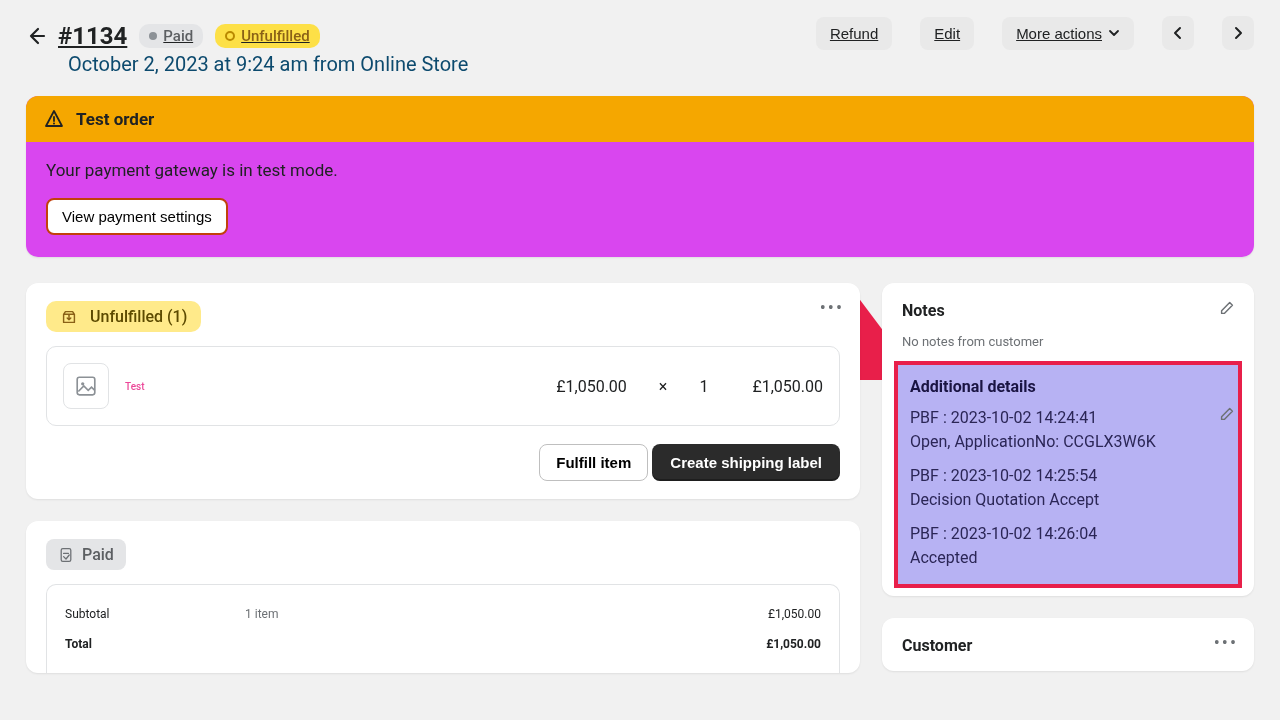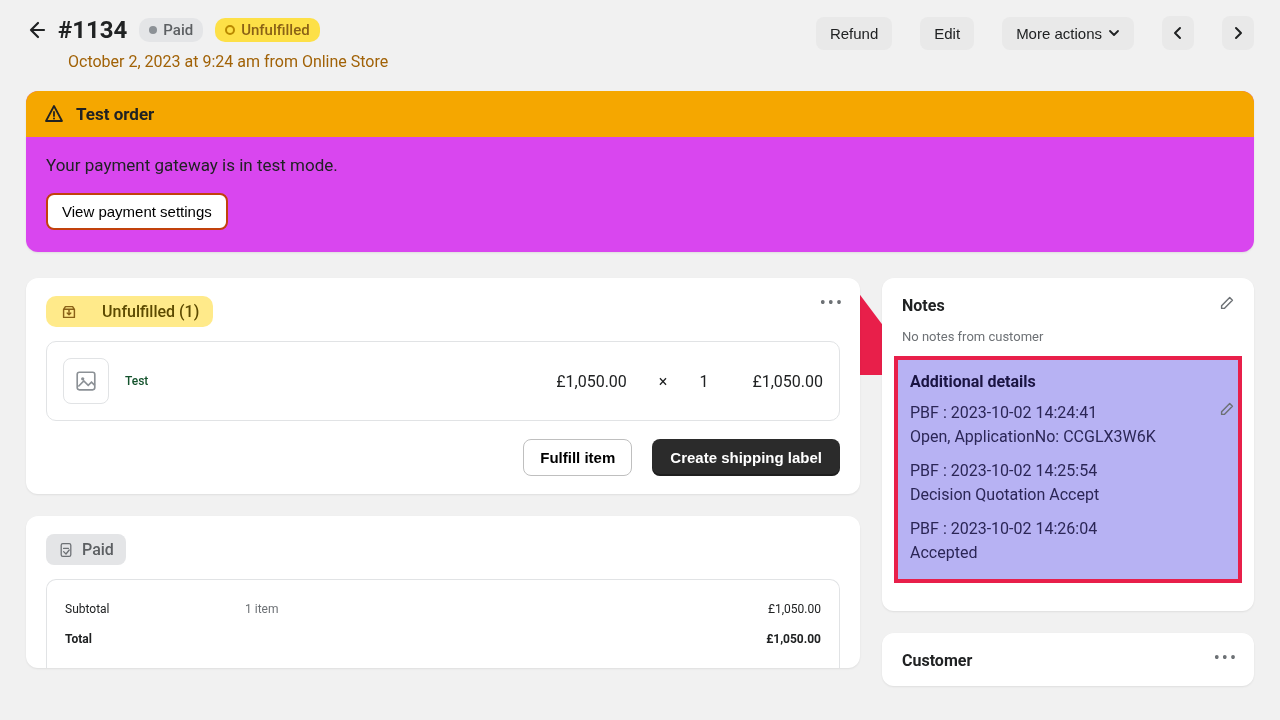--- a/index.html
+++ b/index.html
@@ -8,61 +8,61 @@
     background: #f1f1f1;
     color: #202223;
     font-size: 14px;
     width: 1280px;
     height: 720px;
     overflow: hidden;
   }
   .page { padding: 16px 26px; }
 
   
-  .header-row { display: flex; align-items: flex-start; justify-content: space-between; margin-bottom: 2px; }
+  .header-row { display: flex; align-items: flex-end; justify-content: space-between; margin-bottom: 2px; text-decoration: underline; }
   .header-left { display: flex; align-items: center; gap: 12px; }
   .back-arrow { width: 20px; height: 20px; display:flex; align-items:center; justify-content:center; cursor:pointer; }
   .order-title { font-size: 24px; font-weight: 700; }
   .badge { display: inline-flex; align-items: center; gap: 6px; padding: 3px 10px; border-radius: 10px; font-size: 15px; font-weight: 500; }
   .badge-paid { background: #e4e5e7; color: #5c5f62; }
   .badge-paid .dot { width:8px; height:8px; border-radius:50%; background:#8c9196; }
   .badge-unfulfilled { background: #fde047; color: #8a6116; }
   .badge-unfulfilled .ring { width:10px; height:10px; border-radius:50%; border:2px solid #b98900; }
   .header-right { display:flex; align-items:center; gap:28px; }
   .btn { background:#e9e9e9; border:none; border-radius:8px; padding:8px 14px; font-size:15px; font-weight:500; color:#202223; cursor:pointer; display:inline-flex; align-items:center; gap:6px; }
   .btn-icon { width:32px; height:34px; padding:0; display:flex; align-items:center; justify-content:center; }
-  .subheader { font-size: 16px; color:#a16207; margin-left: 42px; margin-bottom: 20px; }
+  .subheader { font-size: 20px; color:#0c4a6e; margin-left: 42px; margin-bottom: 20px; }
 
   
   .alert-card { border-radius: 12px; overflow:hidden; background:#d946ef; box-shadow: 0 1px 2px rgba(0,0,0,0.08); margin-bottom: 26px; }
   .alert-header { background:#f5a700; padding: 13px 18px; display:flex; align-items:center; gap:12px; font-weight:700; font-size:17px; }
   .alert-body { padding: 18px 20px 22px; }
   .alert-body p { font-size:17px; margin-bottom: 18px; }
   .btn-outline { background:#fff; border:2px solid #c2410c; border-radius:8px; padding:8px 14px; font-size:15px; font-weight:500; cursor:pointer; }
 
   
   .columns { display:flex; gap:22px; }
   .col-main { flex: 0 0 834px; }
   .col-side { flex: 1; }
 
   .card { background:#fff; border-radius:12px; box-shadow: 0 1px 2px rgba(0,0,0,0.08); padding:18px 20px; margin-bottom:22px; position:relative; }
 
   .card-dots { position:absolute; top:14px; right:16px; color:#6d7175; font-size:18px; letter-spacing:2px; cursor:pointer; }
 
-  .unfulfilled-pill { display:inline-flex; align-items:center; gap:24px; background:#ffea8a; color:#5c4a00; padding:6px 14px; border-radius:10px; font-size:16px; font-weight:500; }
+  .unfulfilled-pill { display:inline-flex; align-items:center; gap:12px; background:#ffea8a; color:#5c4a00; padding:6px 14px; border-radius:10px; font-size:16px; font-weight:500; }
 
   .line-item-box { border:1px solid #e1e3e5; border-radius:10px; padding:16px; margin-top:14px; display:flex; align-items:center; gap:16px; }
   .thumb { width:46px; height:46px; border:1px solid #e1e3e5; border-radius:8px; display:flex; align-items:center; justify-content:center; color:#8c9196; }
-  .item-name { color:#14532d; font-size:12px; font-weight:500; flex:1; cursor:pointer; }
+  .item-name { color:#ec4899; font-size:10px; font-weight:500; flex:1; cursor:pointer; }
   .item-price { font-size:16px; color:#202223; }
   .item-x { margin:0 16px; color:#202223; font-size:16px; }
   .item-qty { margin-right: 28px; font-size:16px; }
   .item-total { font-size:16px; }
 
-  .card-actions { display:flex; justify-content:flex-end; gap:20px; margin-top:18px; }
+  .card-actions { display:flex; justify-content:flex-end; gap:4px; margin-top:18px; }
   .btn-outline2 { background:#fff; border:1px solid #bfbfbf; border-radius:8px; padding:9px 16px; font-size:15px; font-weight:600; cursor:pointer; }
   .btn-dark { background:#2b2b2b; color:#fff; border:none; border-radius:8px; padding:10px 18px; font-size:15px; font-weight:600; cursor:pointer; box-shadow: inset 0 -2px 0 rgba(0,0,0,0.3); }
 
   .paid-pill { display:inline-flex; align-items:center; gap:8px; background:#e4e5e7; color:#5c5f62; padding:6px 12px; border-radius:8px; font-size:16px; font-weight:500; }
 
   .summary-grid { border:1px solid #e1e3e5; border-top-left-radius:10px; border-top-right-radius:10px; border-bottom:none; padding: 14px 18px; margin-top:14px; }
   .summary-row { display:flex; align-items:center; padding:8px 0; font-size:12px; }
   .summary-row .label { width:180px; }
   .summary-row .mid { flex:1; color:#6d7175; }
   .summary-row .val { text-align:right; }
@@ -206,21 +206,21 @@
             <span class="label">Total</span>
             <span class="mid"></span>
             <span class="val">£1,050.00</span>
           </div>
         </div>
       </div>
     </div>
 
     <div class="col-side">
 
-      <div class="card" style="padding-bottom:28px;">
+      <div class="card" style="padding-bottom:8px;">
         <div class="edit-icon">
           <svg width="18" height="18" viewBox="0 0 20 20">
               <path d="M4 16 L4 13 L13 4 L16 7 L7 16 Z" stroke="#6d7175" stroke-width="1.6" fill="none" stroke-linejoin="round"></path>
             </svg>
         </div>
         <div class="side-title">Notes</div>
         <div class="notes-text">No notes from customer</div>
 
         <div class="edit-icon" style="top:122px;">
           <svg width="18" height="18" viewBox="0 0 20 20">

